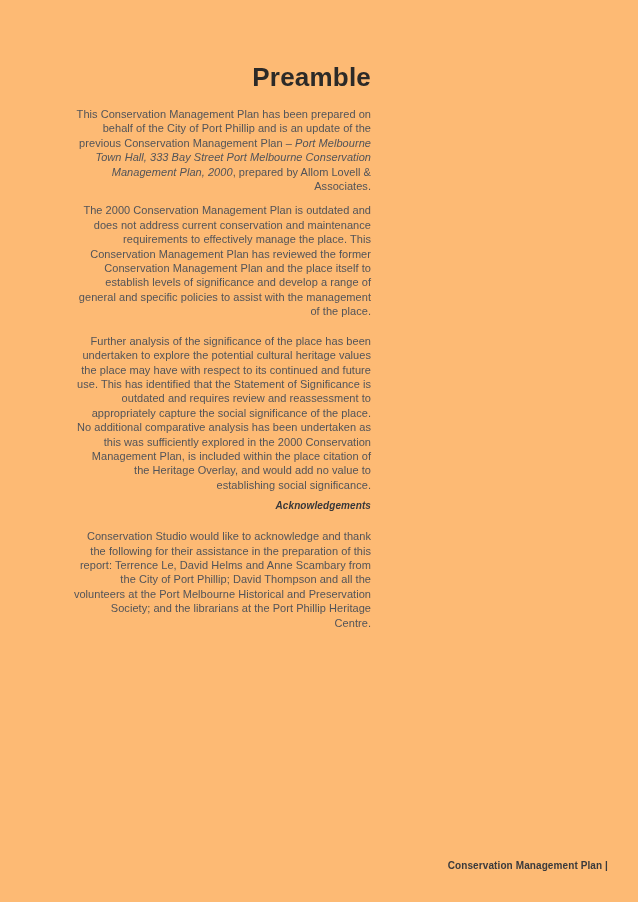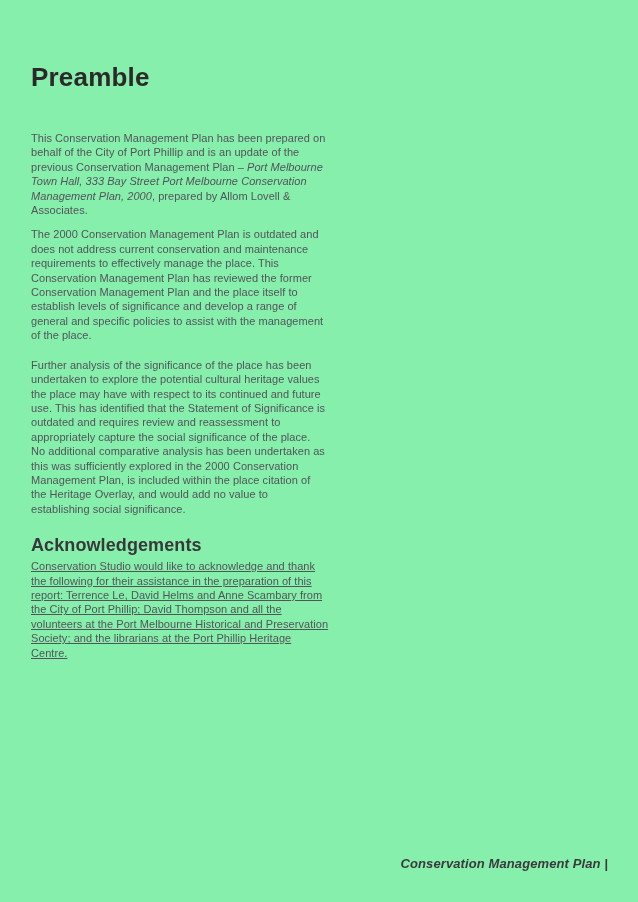--- a/index.html
+++ b/index.html
@@ -7,21 +7,22 @@
     width: 638px;
     height: 902px;
     background: #ffffff;
     font-family: "Liberation Sans", sans-serif;
     position: relative;
     overflow: hidden;
   }
   .page {
     position: absolute;
     inset: 0;
-    background: #86efac;
+    background: #fdba74;
+    text-align: right;
   }
   .content {
     position: absolute;
     left: 31px;
     top: 0;
     width: 340px;
   }
   .page-title {
     margin: 62px 0 0 0;
     font-size: 26px;
@@ -31,42 +32,42 @@
     letter-spacing: 0.2px;
   }
   .body-text {
     margin: 0;
     white-space: pre-line;
     font-size: 11px;
     line-height: 14.4px;
     color: #525459;
     letter-spacing: 0.05px;
   }
-  .p1 { margin-top: 39px; }
+  .p1 { margin-top: 15px; }
   .p2 { margin-top: 10px; }
   .p3 { margin-top: 15px; }
   .italic { font-style: italic; }
   .ack-heading {
-    margin: 21px 0 0 0;
-    font-size: 18px;
+    margin: 6px 0 0 0;
+    font-size: 10px;
     line-height: 16px;
     font-weight: 700;
     color: #38383a;
     letter-spacing: 0.1px;
+    font-style: italic;
   }
-  .ack-body { margin-top: 6px; text-decoration: underline; }
+  .ack-body { margin-top: 15px; }
   .footer {
     position: absolute;
     right: 30px;
     bottom: 31px;
-    font-size: 13px;
+    font-size: 10px;
     font-weight: 700;
     color: #3a3a3c;
     letter-spacing: 0.1px;
-    font-style: italic;
   }
 </style>
 </head>
 <body>
 
 <div class="page">
   <div class="content">
     <h1 class="page-title">Preamble</h1>
     <p class="body-text p1"><span>This Conservation Management Plan has been prepared on
 behalf of the City of Port Phillip and is an update of the

